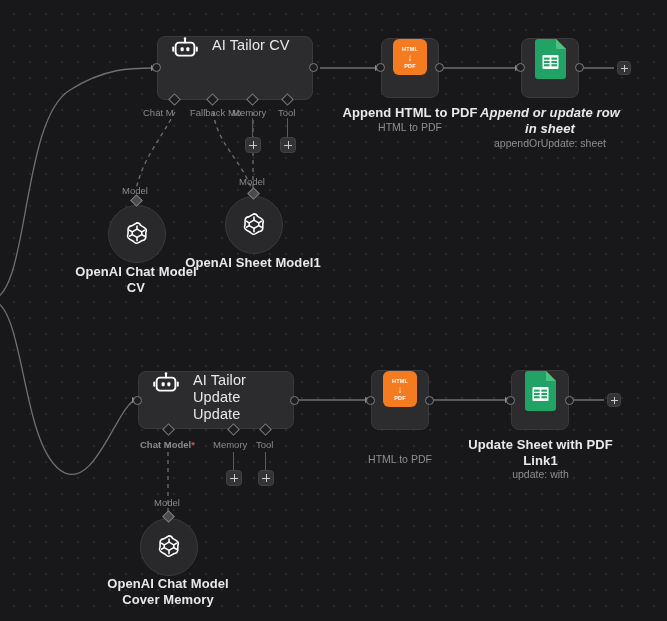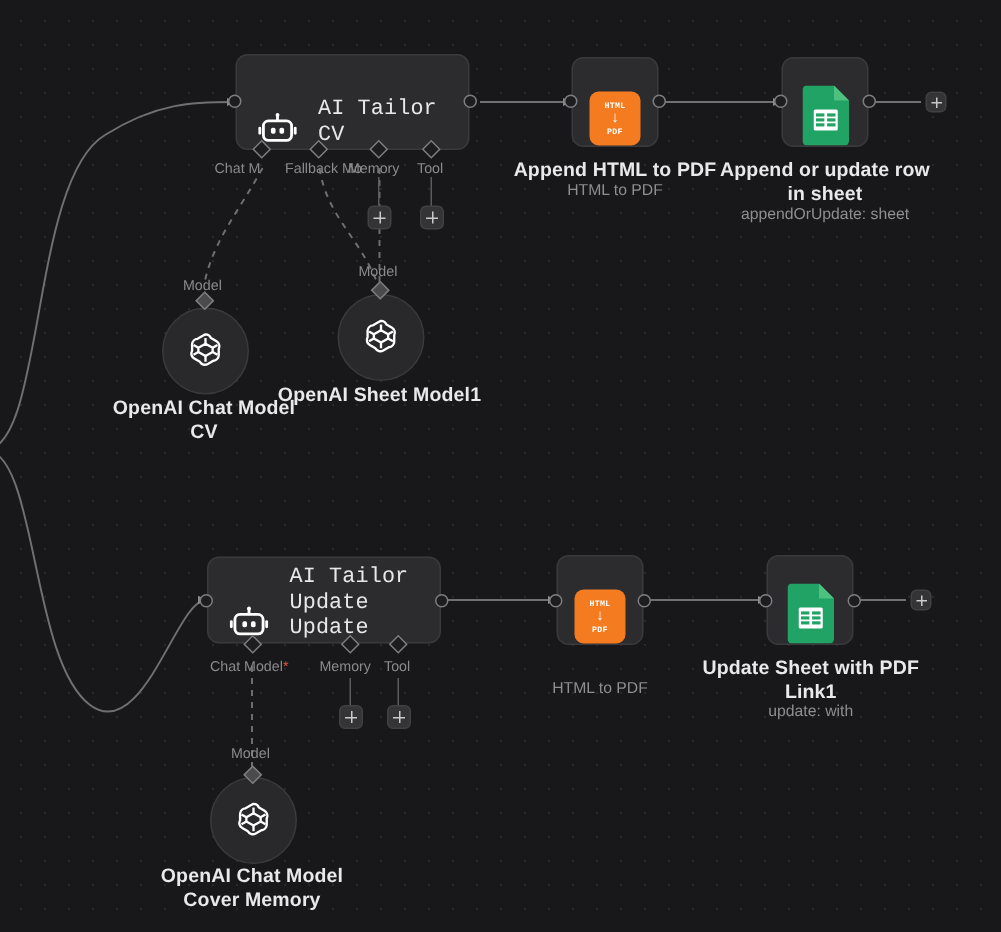--- a/index.html
+++ b/index.html
@@ -19,23 +19,22 @@
   
   #edges{position:absolute;left:0;top:0;width:667px;height:621px;pointer-events:none;}
 
   
   .node{
     position:absolute;
     background:#2c2c2e;
     border:1px solid #3a3a3c;
     border-radius:8px;
     box-sizing:border-box;
-    display:flex;align-items:flex-end;
+    display:flex;align-items:flex-start;
     z-index:3;
-    font-family:Liberation Mono, monospace;
   }
   .node.agent{padding:0 14px;gap:14px;}
   .node.plain{justify-content:center;}
   .agent-title{
     color:#e8e8ea;font-size:14.5px;line-height:17px;font-weight:400;
     letter-spacing:.1px;
   }
   
   .node-label{
     position:absolute;text-align:center;z-index:3;
@@ -187,21 +186,21 @@
           <rect x="9" y="21.9" width="5.6" height="2.1"></rect>
           <rect x="16.4" y="21.9" width="5.6" height="2.1"></rect>
           <rect x="9" y="25.2" width="5.6" height="2.1"></rect>
           <rect x="16.4" y="25.2" width="5.6" height="2.1"></rect>
         </g>
       </svg>
     </span>
   </div>
   <div class="port" style="left:516px;top:63px;"></div>
   <div class="port" style="left:575px;top:63px;"></div>
-  <div class="node-label" style="left:480px;top:105px;width:140px;">Append or update row in sheet</div>
+  <div class="node-label" style="left:480px;top:105px;width:140px;font-style:italic;">Append or update row in sheet</div>
   <div class="node-sub" style="left:480px;top:137px;width:140px;">appendOrUpdate: sheet</div>
   <div class="plus small" style="left:617px;top:61px;"></div>
 
   <div class="port-cap" style="left:122px;top:185px;">Model</div>
   <div class="diamond filled" style="left:132px;top:196px;"></div>
   <div class="circ-node" style="left:108px;top:205px;">
     <svg class="oai" width="30" height="30" viewBox="0 0 24 24" fill="none" stroke="#ffffff" stroke-width="1.25" stroke-linejoin="round">
       <path d="M12 3.1 a3.1 3.1 0 0 1 2.9 2.0 l3.0 1.75 a3.1 3.1 0 0 1 1.15 4.0 v3.45 a3.1 3.1 0 0 1 -2.85 2.9 l-3.0 1.73 a3.1 3.1 0 0 1 -4.2 -1.15 l-3.0 -1.73 a3.1 3.1 0 0 1 -1.15 -4.2 v-3.45 a3.1 3.1 0 0 1 2.9 -2.9 l3.0 -1.73 A3.1 3.1 0 0 1 12 3.1 z"></path>
       <path d="M12 8.1 l3.8 2.2 v2.2 L12 14.7 l-3.8 -2.2 v-2.2 z"></path>
       <path d="M12 8.1 v-3.0"></path>
@@ -250,21 +249,21 @@
       <span>Update</span>
     </span>
   </div>
   <div class="port" style="left:133px;top:396px;"></div>
   <div class="port" style="left:290px;top:396px;"></div>
 
   <div class="diamond" style="left:164px;top:425px;"></div>
   <div class="diamond" style="left:229px;top:425px;"></div>
   <div class="diamond" style="left:261px;top:425px;"></div>
 
-  <div class="port-cap" style="left:140px;top:439px;">
+  <div class="port-cap" style="left:140px;top:439px;font-weight:bold;">
     <span>Chat Model</span><span class="req">*</span>
   </div>
   <div class="port-cap" style="left:213px;top:439px;">Memory</div>
   <div class="port-cap" style="left:256px;top:439px;">Tool</div>
 
   <div class="stub" style="left:233px;top:452px;height:19px;"></div>
   <div class="stub" style="left:265px;top:452px;height:19px;"></div>
   <div class="plus" style="left:226px;top:470px;"></div>
   <div class="plus" style="left:258px;top:470px;"></div>
 

